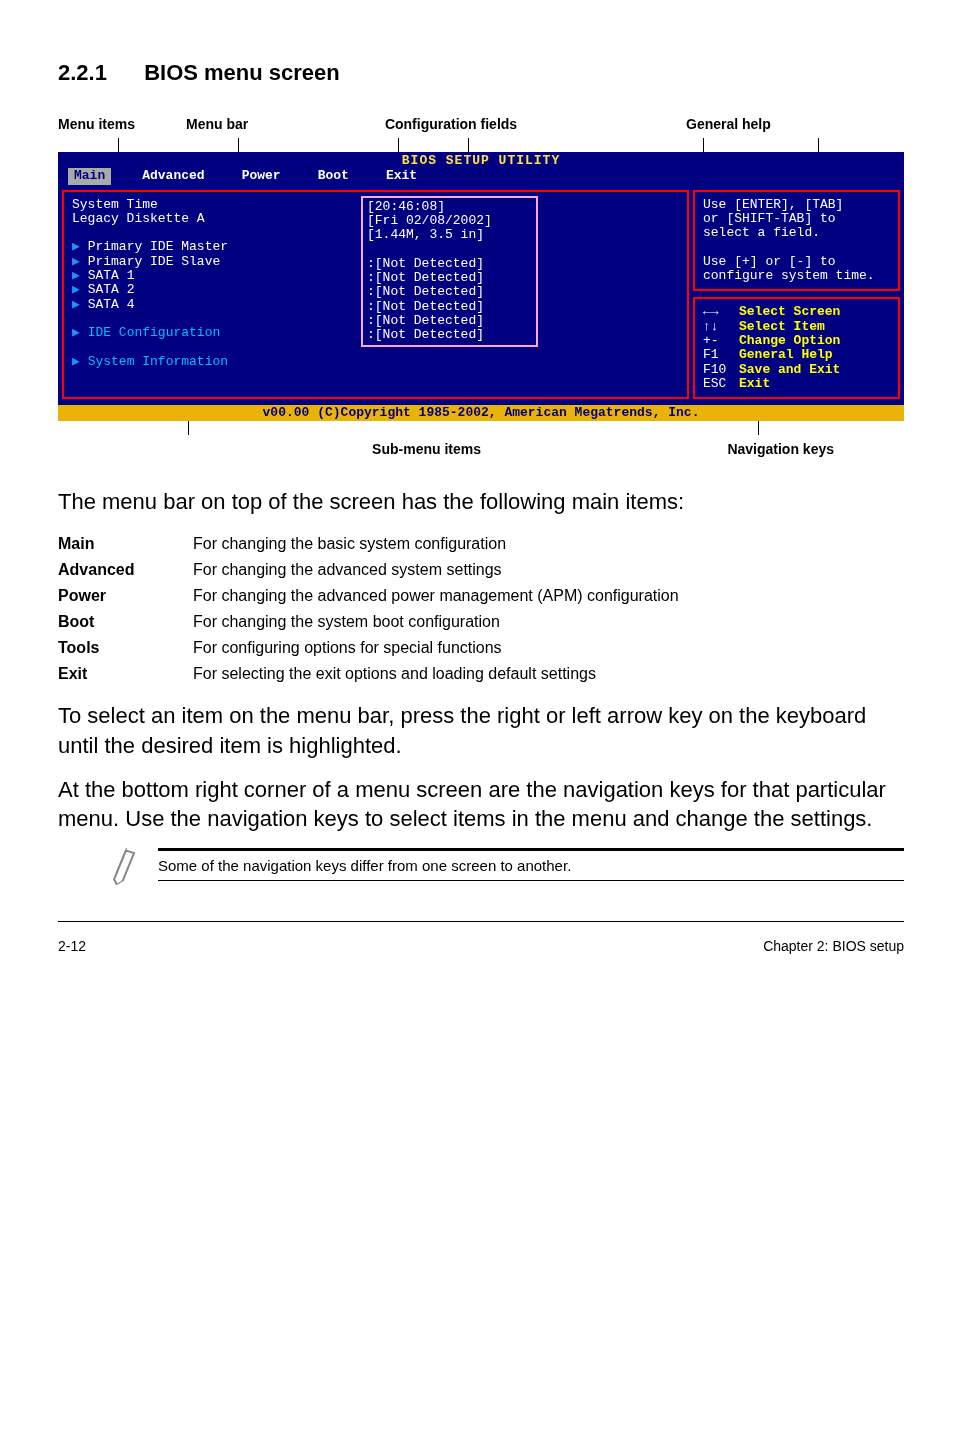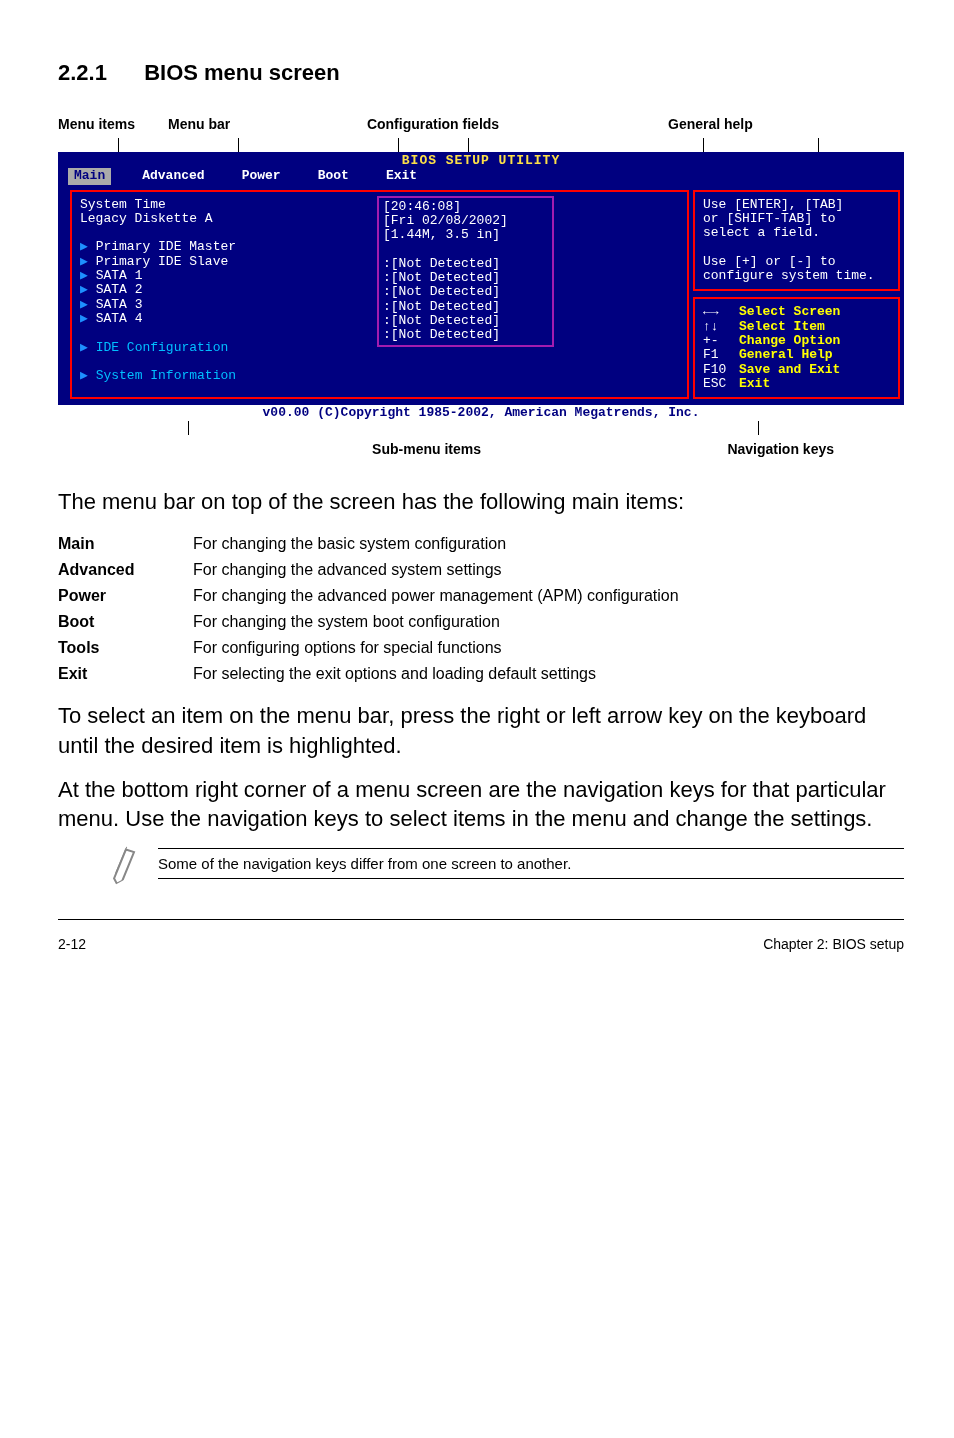--- a/index.html
+++ b/index.html
@@ -19,21 +19,21 @@
     margin: 0 0 20px 0;
   }
   h2.section .num { display:inline-block; width:80px; }
   .labels-row {
     display: flex;
     font-size: 14px;
     font-weight: bold;
     margin: 30px 0 6px 0;
   }
   .labels-row > div { position:relative; }
-  .lbl-menuitems { width: 110px; }
+  .lbl-menuitems { width: 128px; }
   .lbl-menubar { width: 120px; }
   .lbl-config { width: 290px; text-align:center;}
   .lbl-general { flex:1; text-align:left; padding-left:90px;}
   .bios {
     background: #000080;
     font-family: "Courier New", monospace;
     font-size: 13px;
     line-height: 1.1;
     color: #fff;
   }
@@ -54,21 +54,21 @@
   }
   .bios-menubar .mb-item { padding:1px 6px; }
   .bios-menubar .mb-main {
     background:#aaa;
     color:#000080;
     padding:1px 6px;
   }
   .bios-body {
     display:flex;
     background:#000080;
-    padding: 3px 4px 6px 12px;
+    padding: 3px 4px 6px 4px;
   }
   .bios-left {
     flex: 1;
     border: 2px solid red;
     margin-right: 4px;
     padding: 6px 8px;
     position:relative;
   }
   .bios-right {
     width: 207px;
@@ -85,33 +85,33 @@
   }
   .bios-right-bot {
     border:2px solid red;
     padding:6px 8px;
     color:#fff;
     flex:1;
   }
   .cfg {
     position:absolute;
     top:4px;
-    left:305px;
-    border:2px solid #a21caf;
+    left:297px;
+    border:2px solid #f9a8d4;
     padding:2px 4px;
     color:#fff;
     width:165px;
   }
   .row { white-space:pre; color:#fff; }
   .tri { color:#1e90ff; }
   .sub { color:#00bfff; }
   .nav-keys .k { color:#fff; display:inline-block; width:36px;}
   .nav-keys .d { color:#ffff00; font-weight:bold;}
   .bios-footer {
-    background:#ffffff;
+    background:#eab308;
     color:#000080;
     text-align:center;
     font-family:"Courier New",monospace;
     font-size:13px;
     padding:1px 0;
     font-weight:bold;
   }
   .below-labels {
     display:flex;
     font-size:14px;
@@ -139,21 +139,21 @@
   }
   .note-icon {
     width:36px;
     height:30px;
     margin-right:16px;
     transform: rotate(-28deg);
   }
   .note-text {
     flex:1;
     font-size:15px;
-    border-top:1px solid #000000;
+    border-top:3px solid #000000;
     border-bottom:1px solid #000;
     padding:6px 0;
   }
   .page-footer {
     border-top:1px solid #000;
     display:flex;
     justify-content:space-between;
     font-size:14px;
     padding-top:16px;
     margin-top:10px;
@@ -197,21 +197,20 @@
     </div>
     <div class="bios-body">
       <div class="bios-left">
         <div class="row">System Time</div>
         <div class="row">Legacy Diskette A</div>
         <div class="row">&nbsp;</div>
         <div class="row"><span class="tri">▶ </span><span>Primary IDE Master</span></div>
         <div class="row"><span class="tri">▶ </span><span>Primary IDE Slave</span></div>
         <div class="row"><span class="tri">▶ </span><span>SATA 1</span></div>
         <div class="row"><span class="tri">▶ </span><span>SATA 2</span></div>
-        <div class="row"><span class="tri">▶ </span><span>SATA 3</span></div>
         <div class="row"><span class="tri">▶ </span><span>SATA 4</span></div>
         <div class="row">&nbsp;</div>
         <div class="row"><span class="tri">▶ </span><span class="sub">IDE Configuration</span></div>
         <div class="row">&nbsp;</div>
         <div class="row"><span class="tri">▶ </span><span class="sub">System Information</span></div>
 
         <div class="cfg">
           <div class="row">[20:46:08]</div>
           <div class="row">[Fri 02/08/2002]</div>
           <div class="row">[1.44M, 3.5 in]</div>

